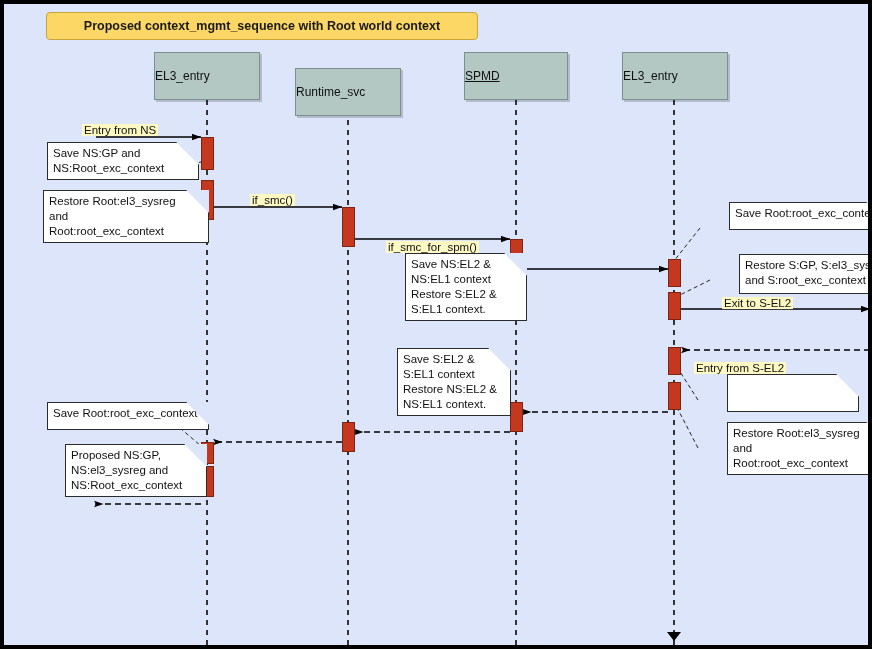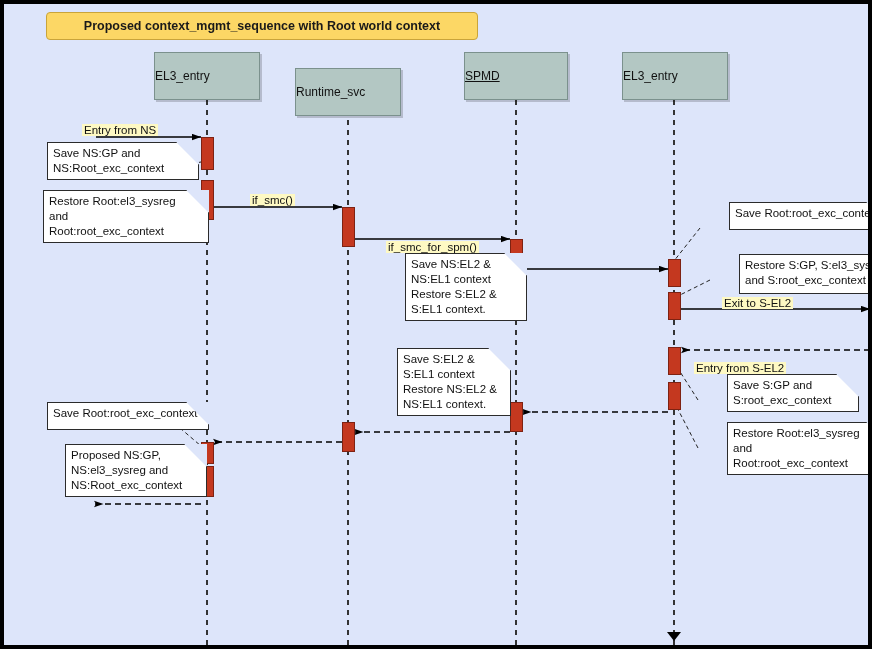--- a/index.html
+++ b/index.html
@@ -198,22 +198,21 @@
 NS:EL1 context
 Restore S:EL2 &amp;
 S:EL1 context.</span></div>
       <div class="note" style="left: 364px; top: 344px; width: 114px; min-height: 67px;"><span class="dogear"></span><span>Save S:EL2 &amp;
 S:EL1 context
 Restore NS:EL2 &amp;
 NS:EL1 context.</span></div>
       <div class="note" style="left: 696px; top: 198px; width: 160px; min-height: 28px;"><span class="dogear"></span><span>Save Root:root_exc_context</span></div>
       <div class="note" style="left: 706px; top: 250px; width: 160px; min-height: 40px;"><span class="dogear"></span><span>Restore S:GP, S:el3_sysreg
 and S:root_exc_context</span></div>
-      <div class="note" style="left: 694px; top: 370px; width: 132px; min-height: 38px;"><span class="dogear"></span><span>Save S:GP and
-S:root_exc_context</span></div>
+      <div class="note" style="left: 694px; top: 370px; width: 132px; min-height: 38px;"><span class="dogear"></span></div>
       <div class="note" style="left: 694px; top: 418px; width: 162px; min-height: 52px;"><span class="dogear"></span><span>Restore Root:el3_sysreg
 and
 Root:root_exc_context</span></div>
       <div class="note" style="left: 14px; top: 398px; width: 162px; min-height: 28px;"><span class="dogear"></span><span>Save Root:root_exc_context</span></div>
       <div class="note" style="left: 32px; top: 440px; width: 142px; min-height: 50px;"><span class="dogear"></span><span>Proposed NS:GP,
 NS:el3_sysreg and
 NS:Root_exc_context</span></div>
     </div>
   <div id="labels-layer">
       <div class="msg-label" style="left: 78px; top: 120px;">Entry from NS</div>

